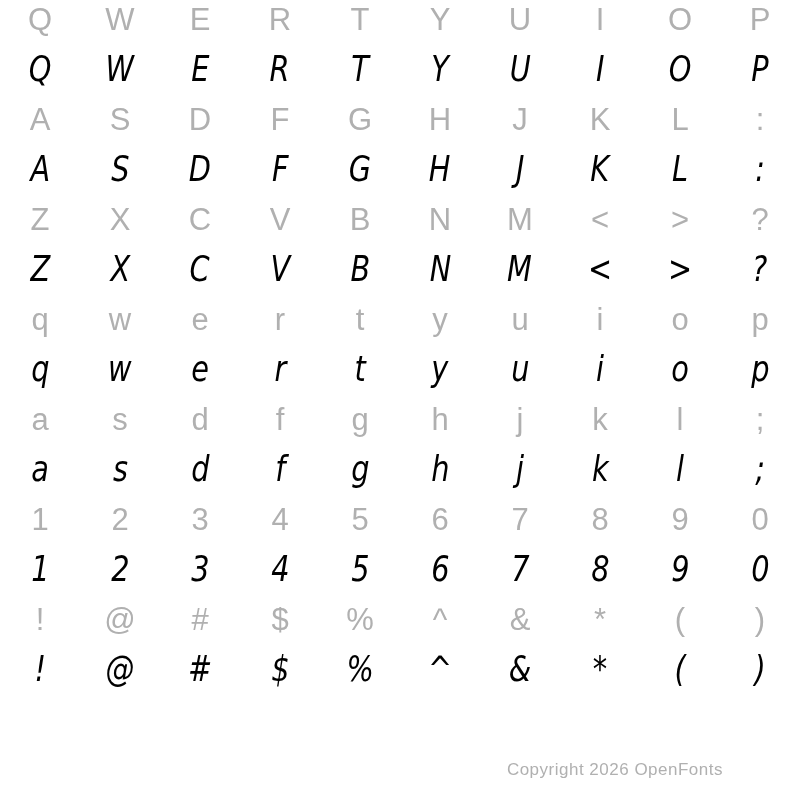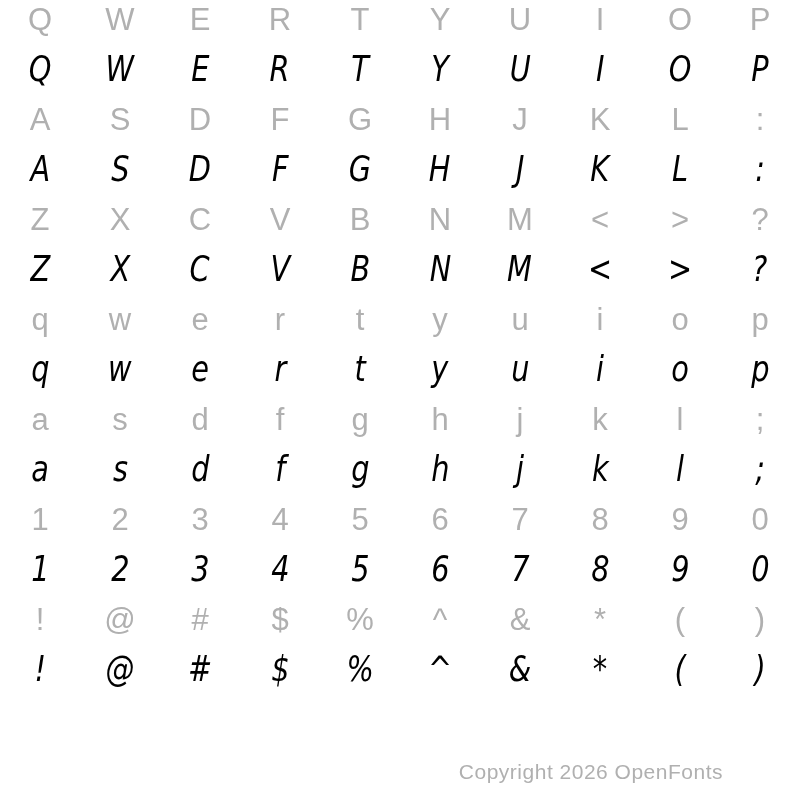--- a/index.html
+++ b/index.html
@@ -49,21 +49,21 @@
     font-size: 36px;
     color: var(--ink, #000000);
     display: inline-block;
     transform: scaleX(0.8);
   }
   .footer {
     position: absolute;
     top: 761px;
     right: 77px;
     font-family: "Liberation Sans", sans-serif;
-    font-size: 21px;
+    font-size: 17px;
     line-height: 1;
     color: var(--muted, #b0b0b0);
     letter-spacing: 0.5px;
     text-align: center;
   }
 </style>
 </head>
 <body style="background: rgb(255, 255, 255);">
 
 <div class="specimen" id="specimen">

